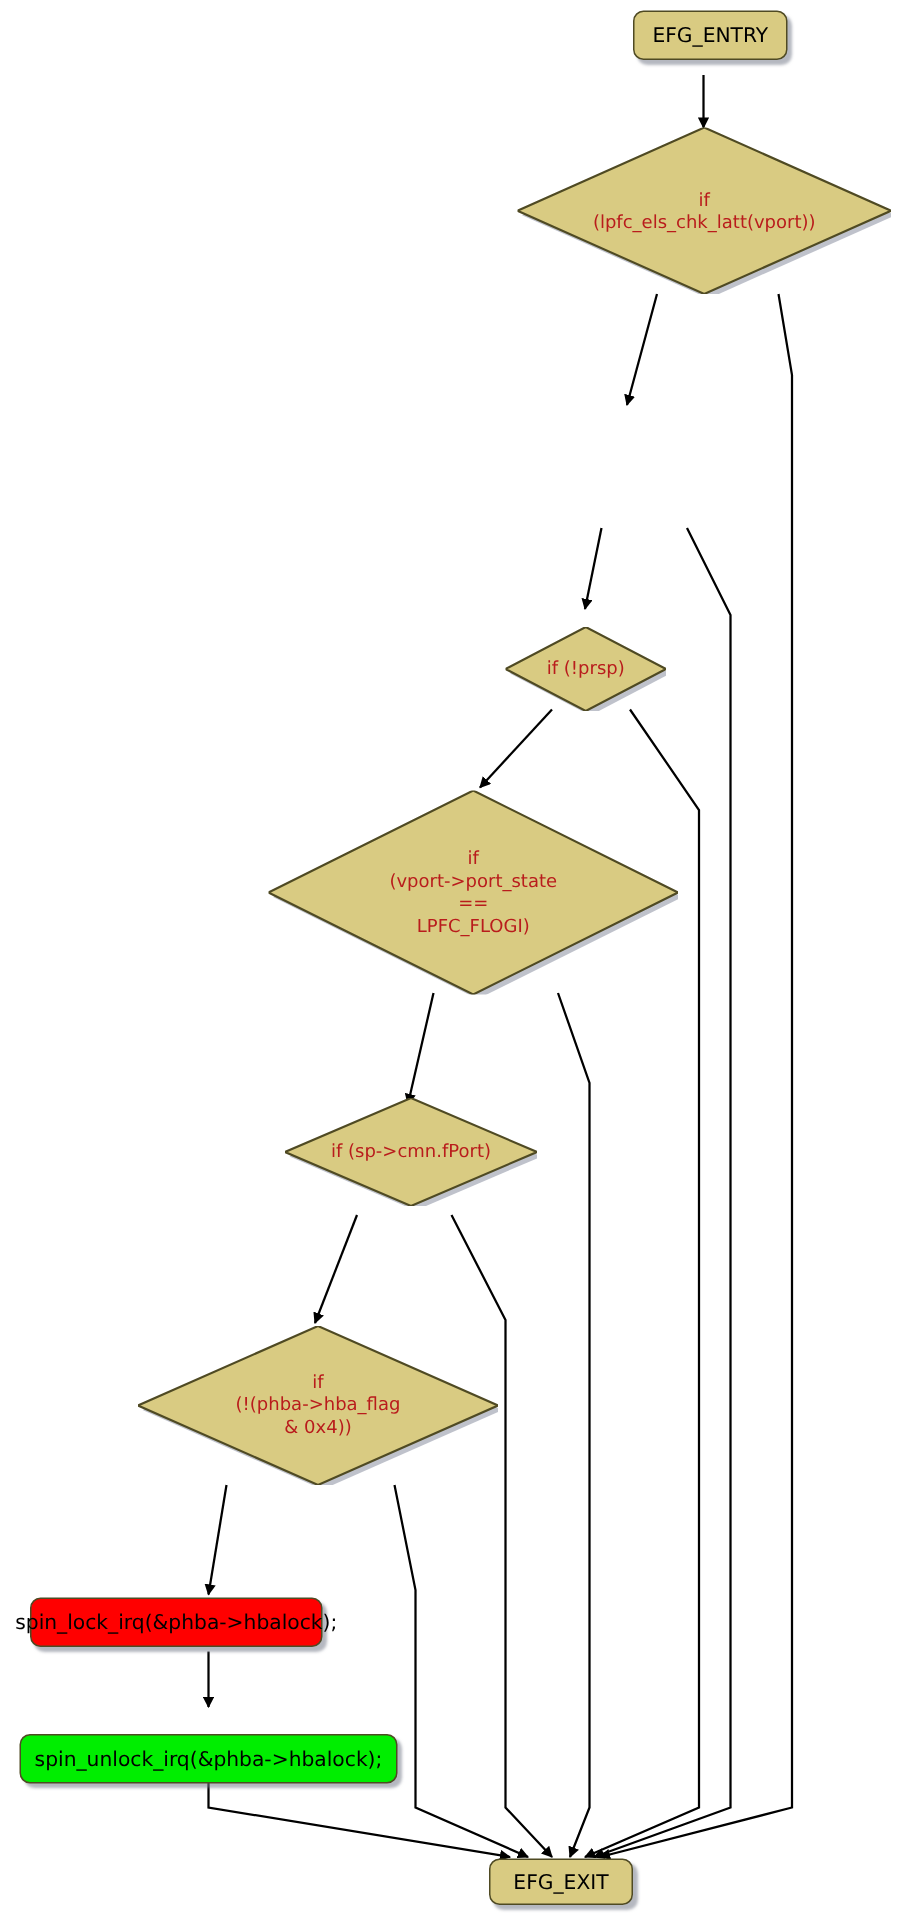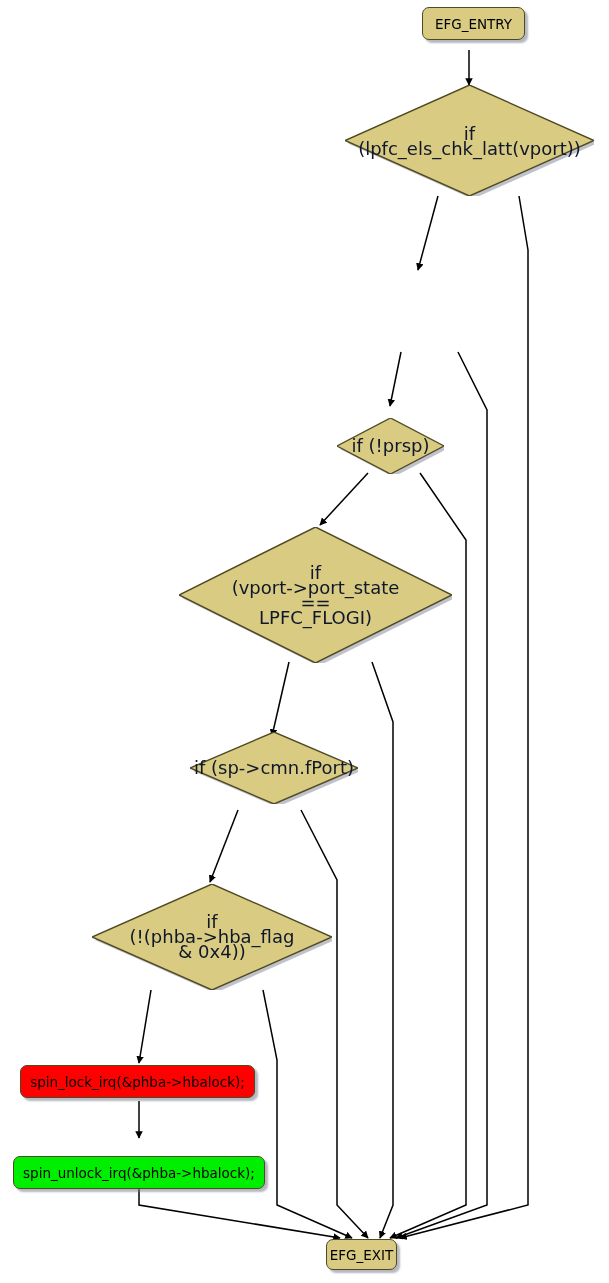--- a/index.html
+++ b/index.html
@@ -66,22 +66,22 @@
   .diamond-shape {
     position: absolute;
     left: 0; top: 0;
     width: 100%; height: 100%;
   }
   .diamond-label {
     position: absolute;
     left: 0;
     width: 100%;
     text-align: center;
-    color: #0f172a;
-    font-size: 18px;
+    color: #b91c1c;
+    font-size: 12px;
     line-height: 15px;
     white-space: pre;
     pointer-events: none;
   }
 </style>
 </head>
 <body>
 
 <div id="canvas">
 
@@ -169,25 +169,25 @@
   <div class="diamond-wrap" style="left:92px; top:884px; width:240px; height:106px;">
     <svg class="diamond-shape" viewBox="0 0 240 106" preserveAspectRatio="none">
       <polygon points="120,106 240,53 120,0 0,53" fill="#8A8FA0" opacity="0.55" transform="translate(3,3)"></polygon>
       <polygon points="120,106 240,53 120,0 0,53" fill="#D9CB82" stroke="#4F4A23" stroke-width="1.4"></polygon>
     </svg>
     <div class="diamond-label" style="top:30px;">if
 (!(phba-&gt;hba_flag
 &amp; 0x4))</div>
   </div>
 
-  <div class="node stmt lock" style="left:20px; top:1065px; width:235px; height:33px;">
+  <div class="node stmt lock" style="left:20px; top:1065px; width:195px; height:33px;">
     <span>spin_lock_irq(&amp;phba-&gt;hbalock);</span>
   </div>
 
   <div class="node stmt unlock" style="left:13px; top:1140px; width:252px; height:33px;margin-top:16px;">
     <span>spin_unlock_irq(&amp;phba-&gt;hbalock);</span>
   </div>
 
-  <div class="node terminal" style="left:326px; top:1239px; width:71px; height:31px;">
+  <div class="node terminal" style="left:326px; top:1239px; width:96px; height:31px;">
     <span>EFG_EXIT</span>
   </div>
 
 </div>
 
 </body></html>

